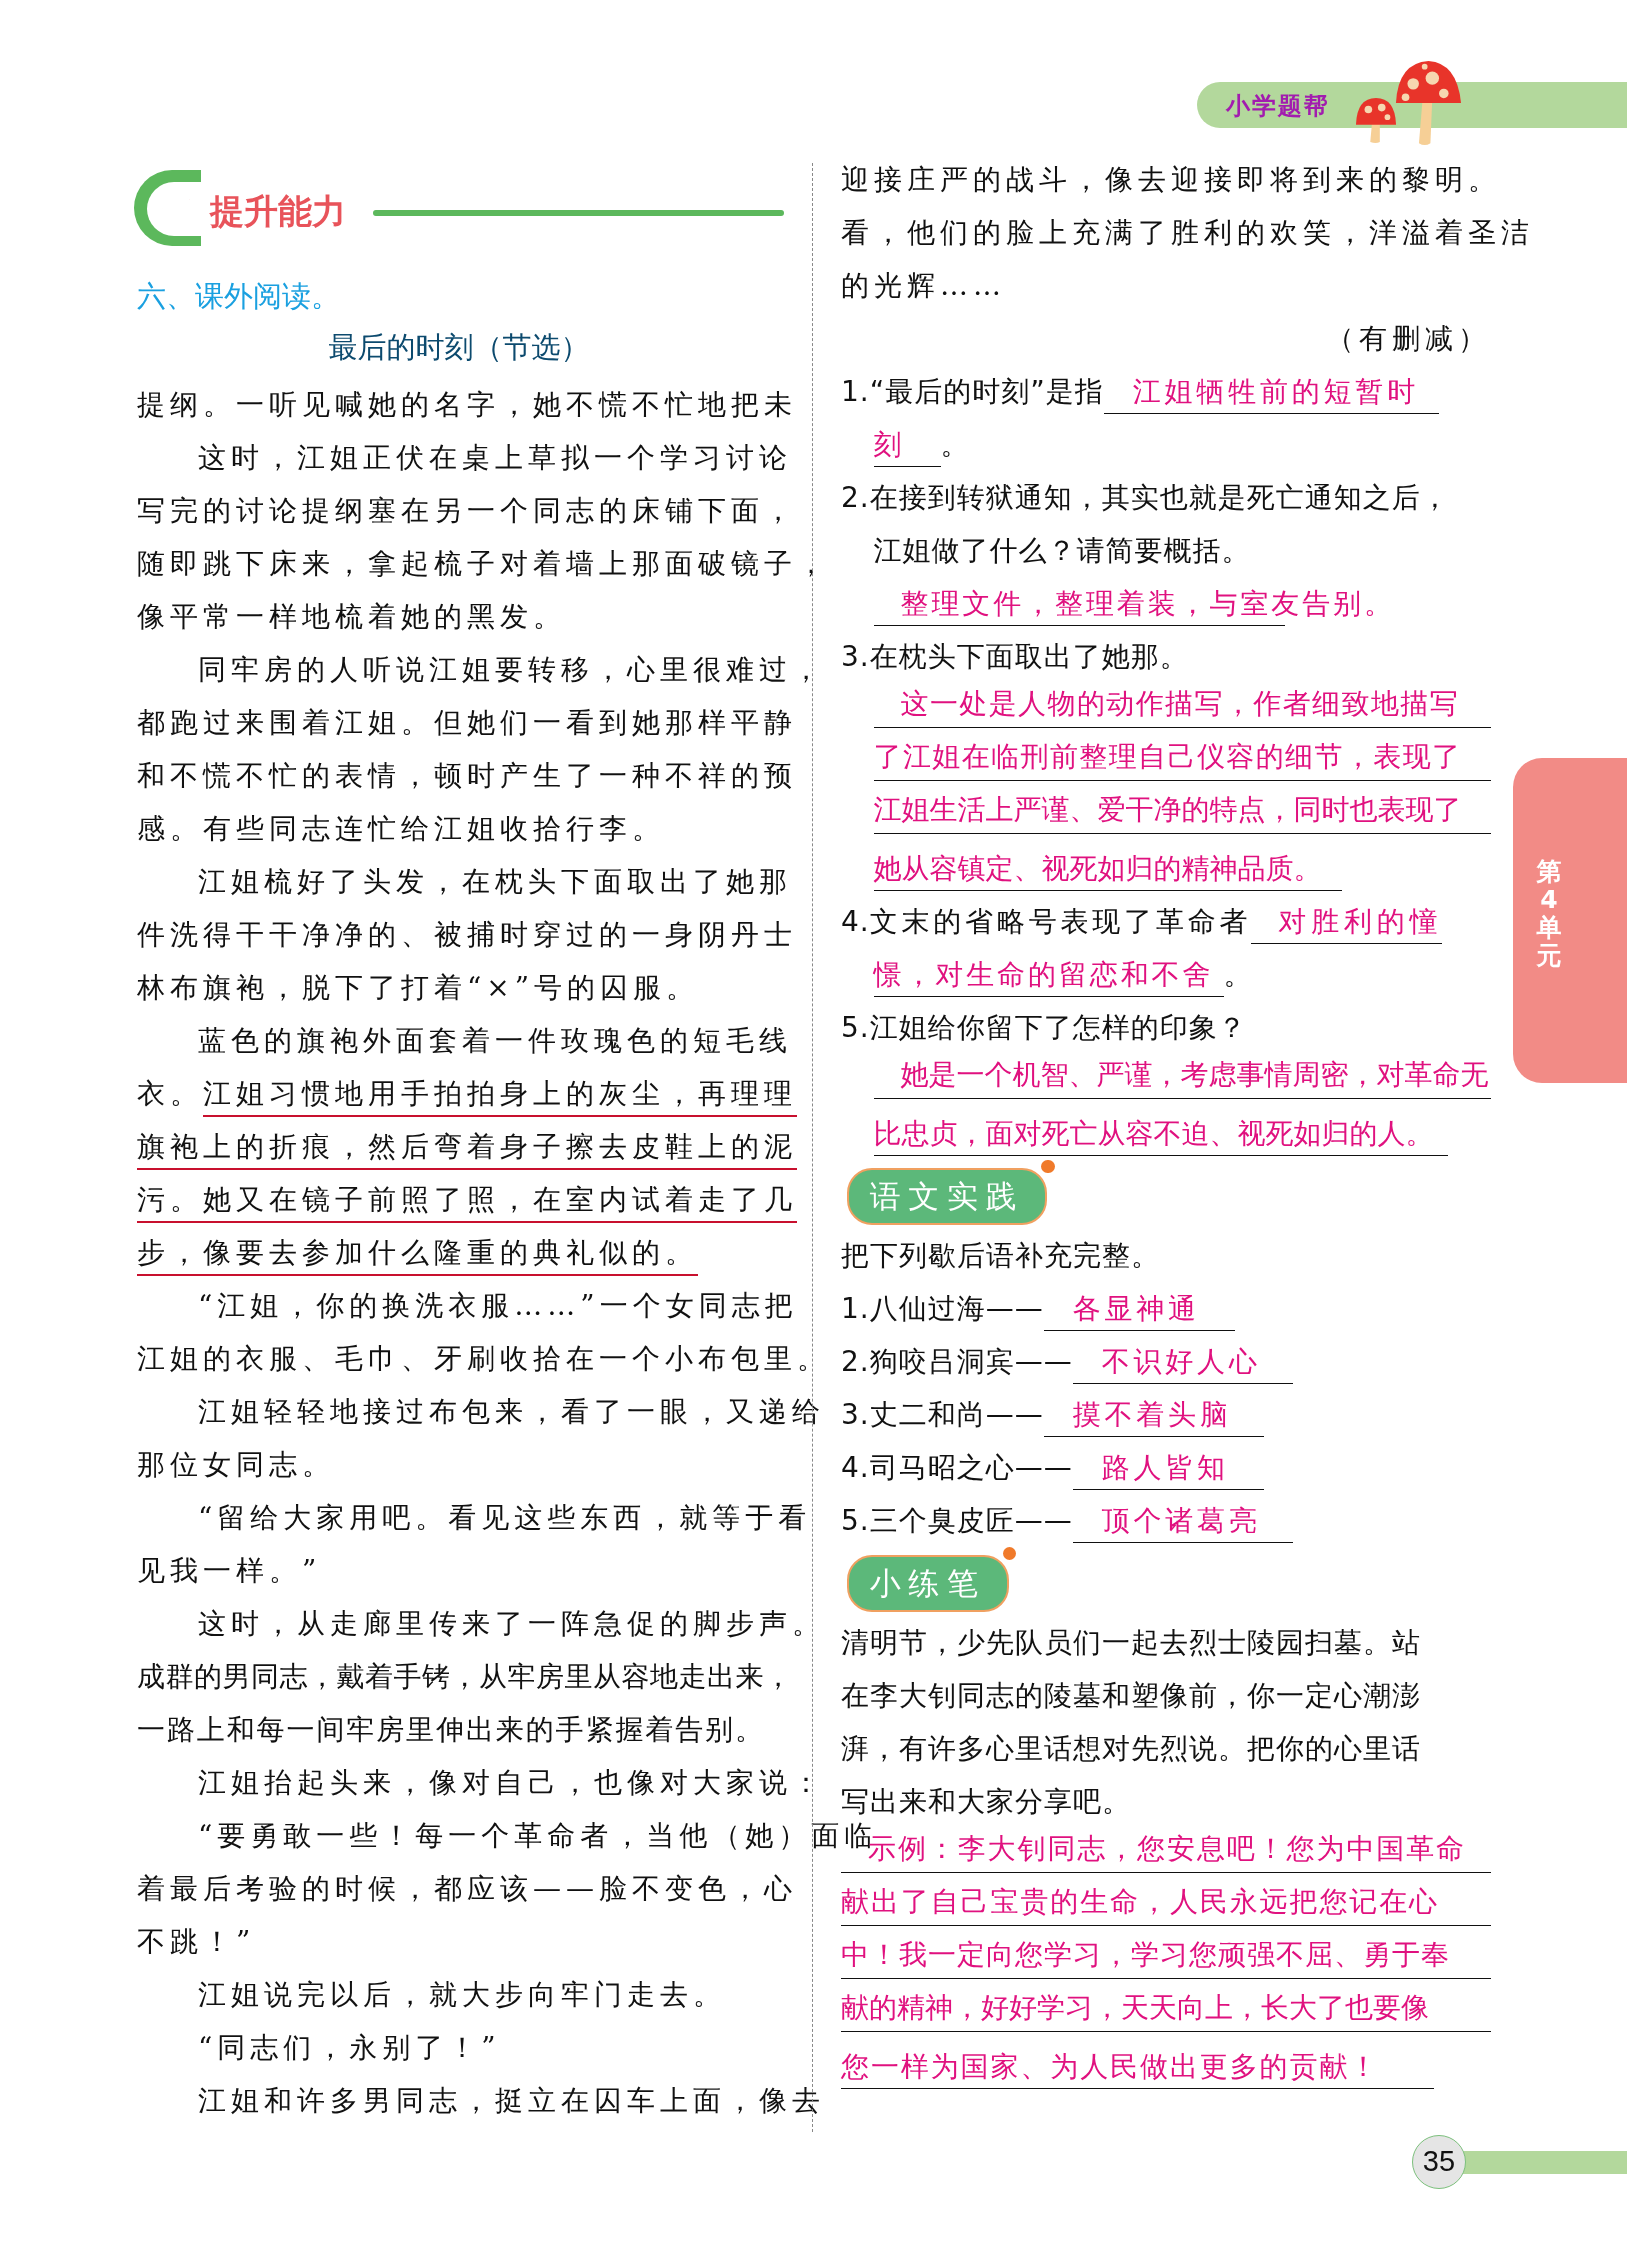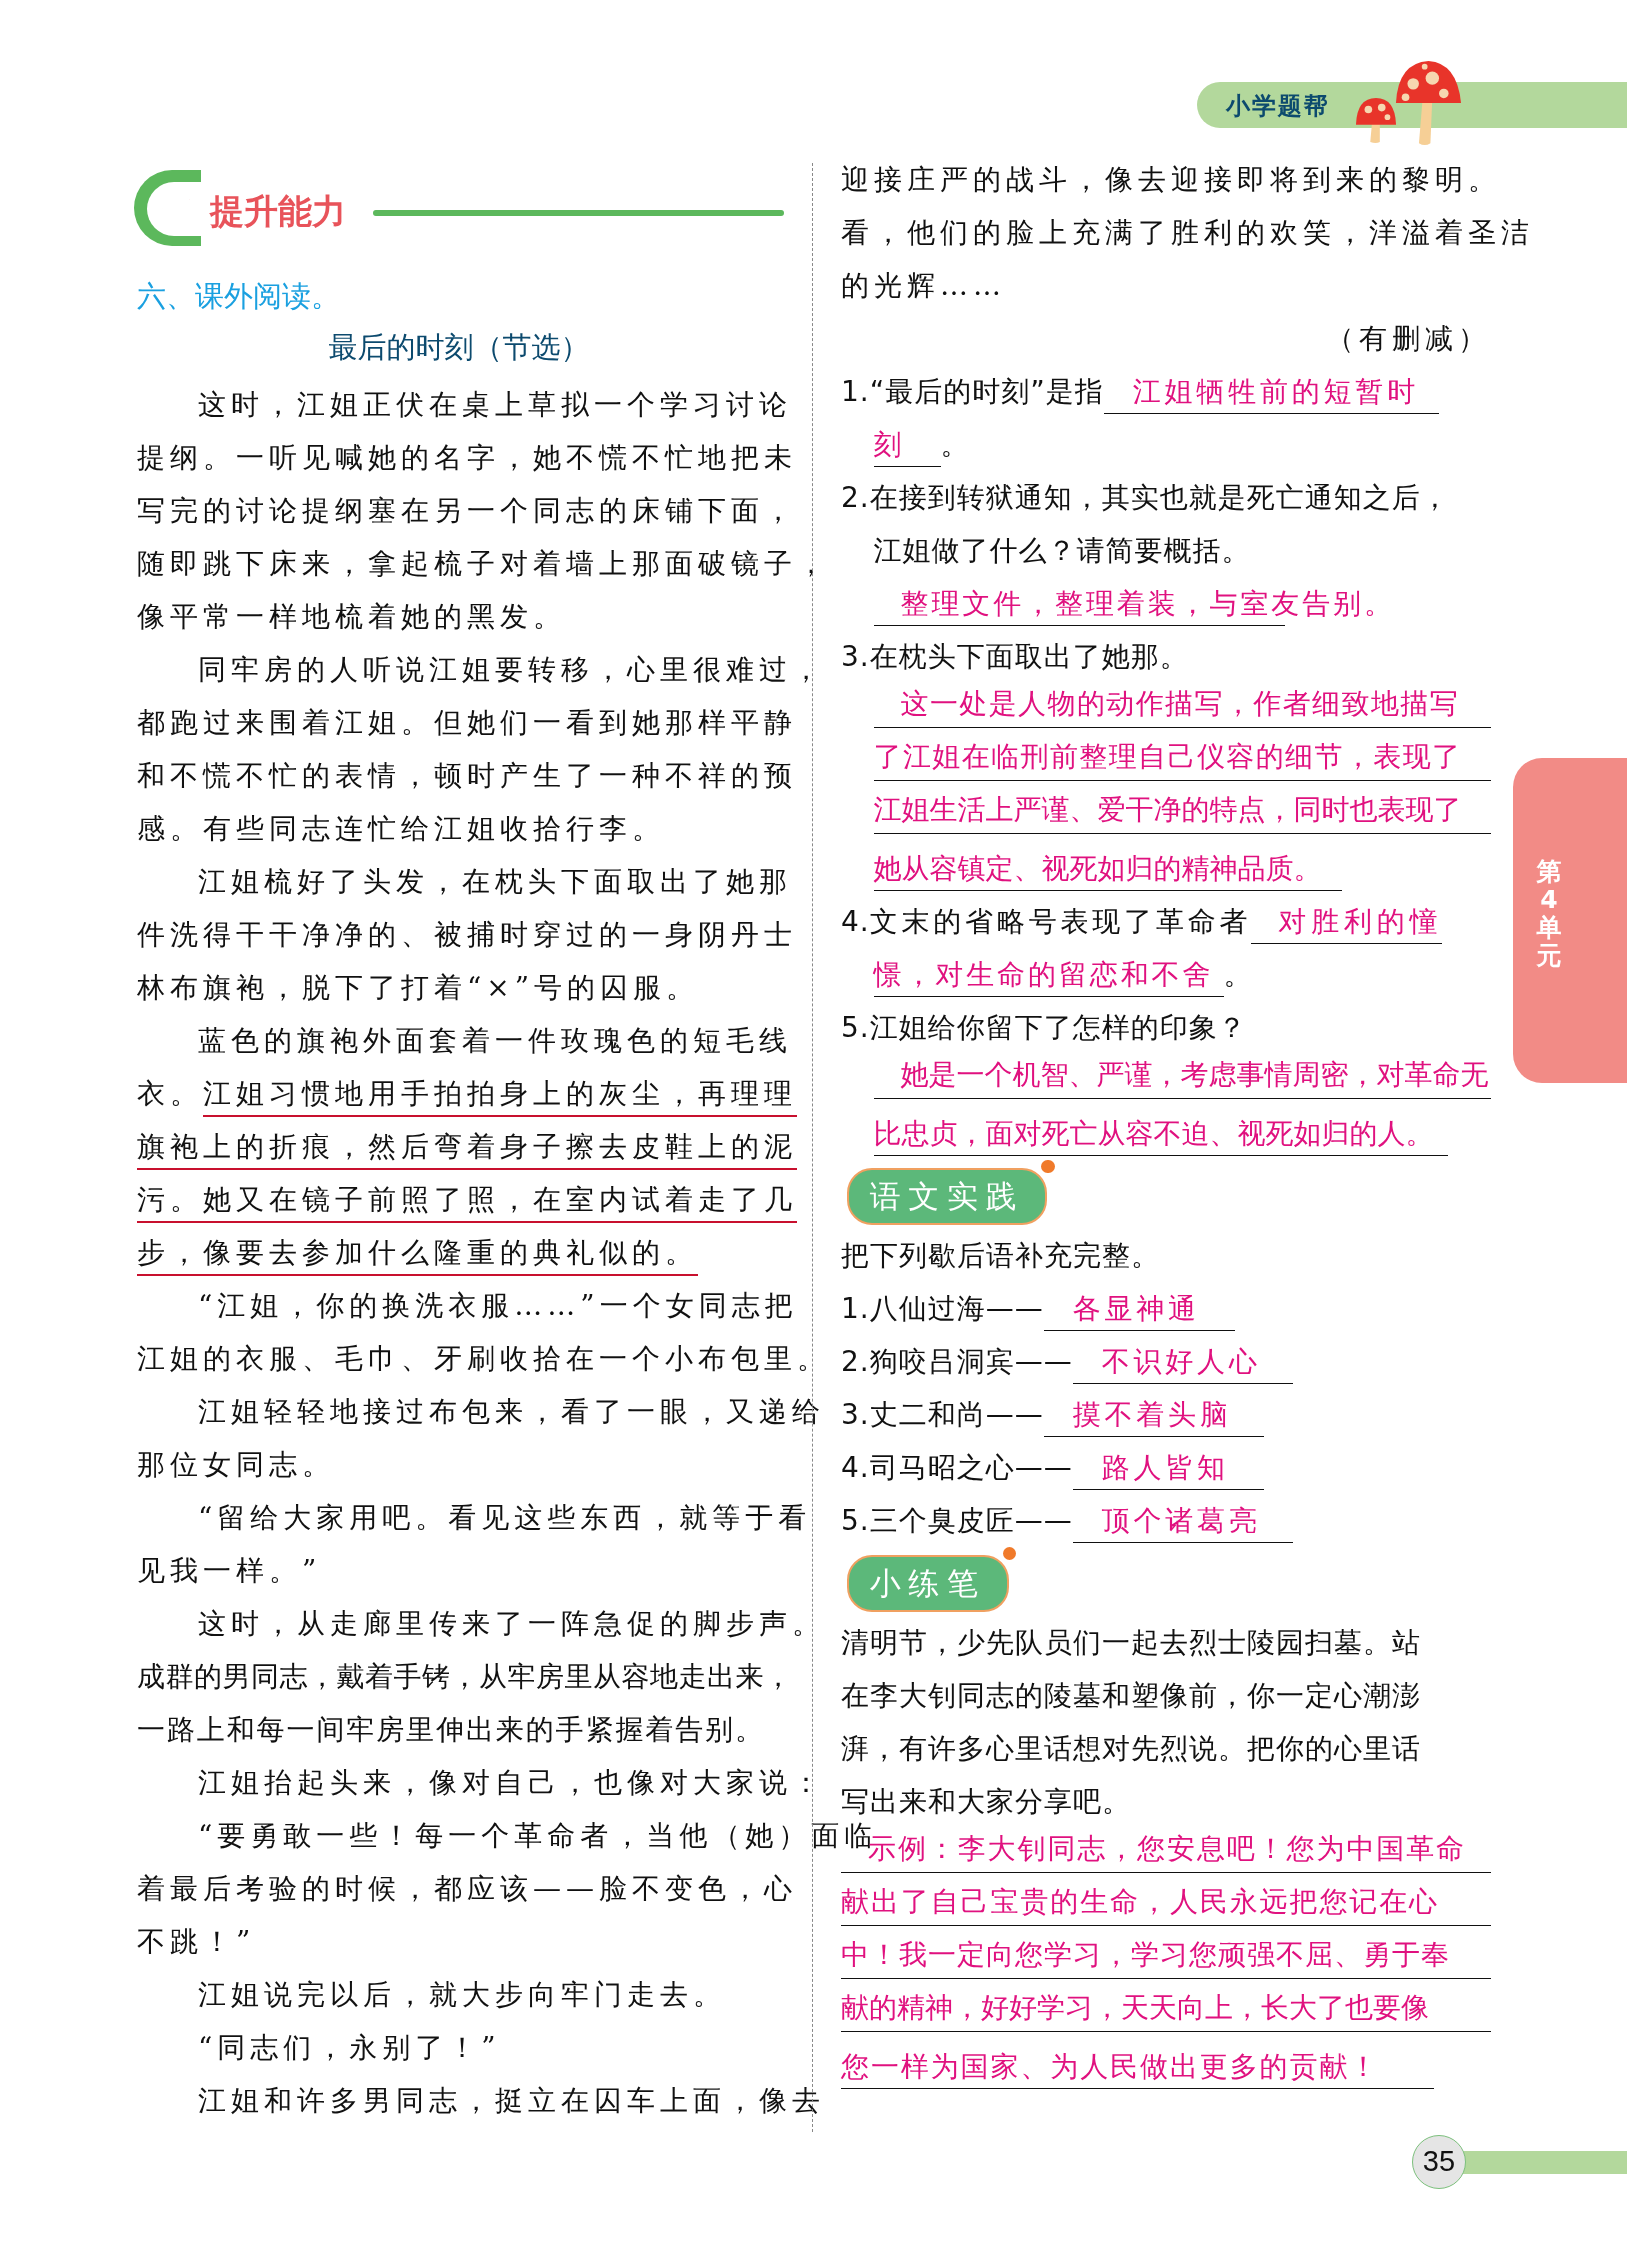--- a/index.html
+++ b/index.html
@@ -1,21 +1,21 @@
 <!DOCTYPE html>
 <html><head>
 <meta charset="utf-8">
 <style>
   * { box-sizing: border-box; margin: 0; padding: 0; }
   html, body { width: 1628px; height: 2260px; background: #ffffff; overflow: hidden; }
   body { position: relative; font-family: "DejaVu Serif", "Liberation Serif", serif; color: #111; }
 
   
   .top-banner { position: absolute; left: 1197px; top: 82px; width: 431px; height: 46px; background: #b3d89c; border-radius: 23px 0 0 23px; }
-  .top-banner .brand { position: absolute; left: 29px; top: 7.6px; font-family: "DejaVu Sans", sans-serif; font-size: 24px; font-weight: bold; color: #0c4a6e; letter-spacing: 1.9px; }
+  .top-banner .brand { position: absolute; left: 29px; top: 7.6px; font-family: "DejaVu Sans", sans-serif; font-size: 24px; font-weight: bold; color: #a21caf; letter-spacing: 1.9px; }
   .mushroom { position: absolute; }
   .mush-big { left: 1394px; top: 59px; }
   .mush-small { left: 1355px; top: 96px; }
 
   
   .sec-header { position: absolute; left: 134px; top: 170px; width: 650px; height: 81px; }
   .sec-header .c-shape { position: absolute; left: 0; top: 0; width: 67px; height: 76px; border-radius: 38px 0 0 38px; background: #5cb85c; }
   .sec-header .c-inner { position: absolute; left: 13.4px; top: 11.5px; width: 57px; height: 54px; background: #fff; border-radius: 29px 0 0 29px; }
   .sec-header .bang { position: absolute; left: 25px; top: 9.6px; font-family: "DejaVu Sans", sans-serif; font-weight: bold; font-size: 42px; color: #e8535a; -webkit-text-stroke: 1.9px #fff; }
   .sec-header .title { position: absolute; left: 76px; top: 19px; font-family: "DejaVu Sans", sans-serif; font-weight: bold; font-size: 34px; color: #e8535a; }
@@ -80,22 +80,22 @@
   <div class="c-inner"></div>
   <span class="bang">帮</span>
   <span class="title">提升能力</span>
   <div class="rule"></div>
 </div>
 
 <div class="q-heading">六、课外阅读。</div>
 <div class="article-title">最后的时刻（节选）</div>
 
 <div class="passage">
+  <div class="line">提纲。一听见喊她的名字，她不慌不忙地把未</div>
   <div class="line indent">这时，江姐正伏在桌上草拟一个学习讨论</div>
-  <div class="line">提纲。一听见喊她的名字，她不慌不忙地把未</div>
   <div class="line">写完的讨论提纲塞在另一个同志的床铺下面，</div>
   <div class="line">随即跳下床来，拿起梳子对着墙上那面破镜子，</div>
   <div class="line">像平常一样地梳着她的黑发。</div>
   <div class="line indent">同牢房的人听说江姐要转移，心里很难过，</div>
   <div class="line">都跑过来围着江姐。但她们一看到她那样平静</div>
   <div class="line">和不慌不忙的表情，顿时产生了一种不祥的预</div>
   <div class="line">感。有些同志连忙给江姐收拾行李。</div>
   <div class="line indent">江姐梳好了头发，在枕头下面取出了她那</div>
   <div class="line">件洗得干干净净的、被捕时穿过的一身阴丹士</div>
   <div class="line">林布旗袍，脱下了打着“×”号的囚服。</div>

